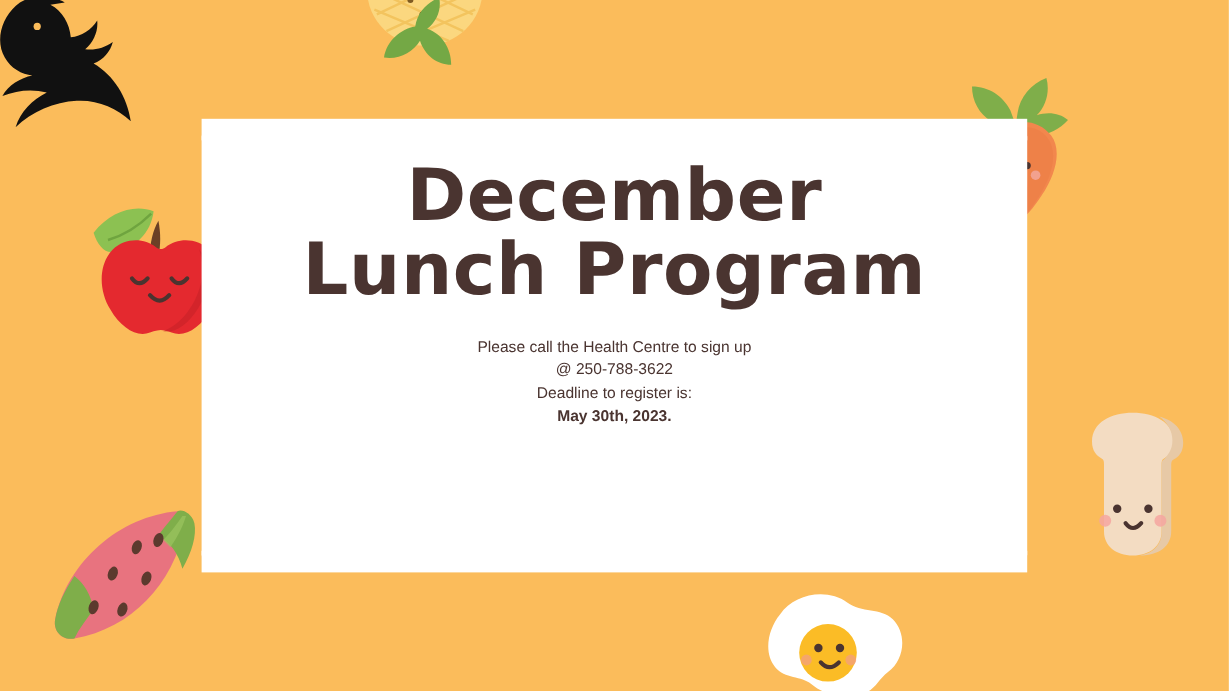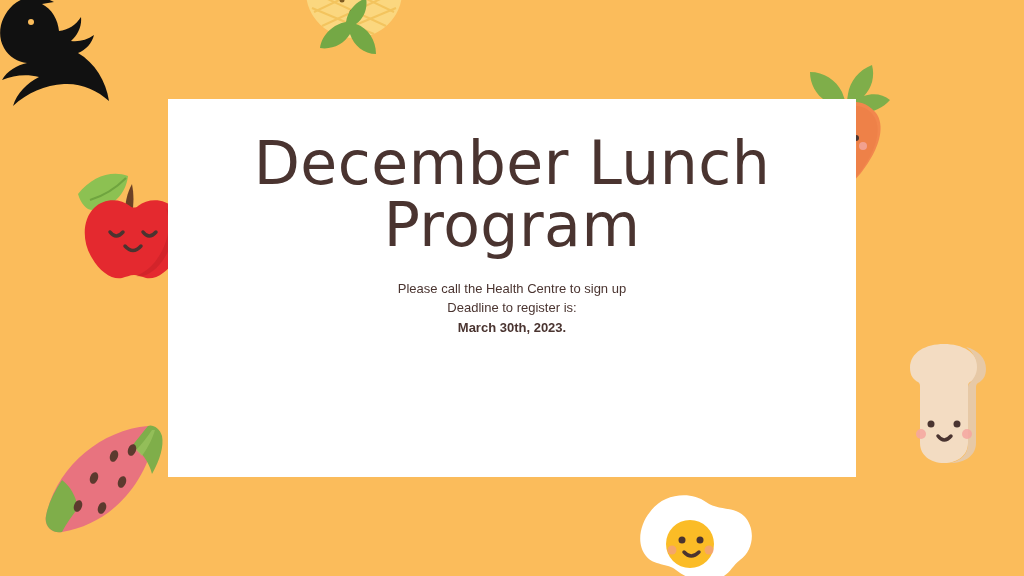--- a/index.html
+++ b/index.html
@@ -48,21 +48,21 @@
     flex-direction: column;
     align-items: center;
     justify-content: flex-start;
     padding-top: 24px;
     box-sizing: border-box;
   }
 
   .title {
     color: #4A3430;
     font-family: "DejaVu Sans", sans-serif;
-    font-weight: normal;
+    font-weight: bold;
     font-size: 60px;
     line-height: 1.04;
     letter-spacing: 0.5px;
     text-align: center;
     margin: 0;
     max-width: 560px;
   }
 
   .body-lines {
     margin-top: 22px;
@@ -201,19 +201,20 @@
       <path fill="#FFFFFF" d="M0 18 C 34 0, 52 18, 86 18 S 138 0, 172 9 S 224 18, 258 9 S 310 0, 344 9 S 396 18, 430 9 S 482 0, 516 9 S 568 18, 602 9 S 654 0, 688 14 L688 18 Z"></path>
     </svg>
     <svg class="card-wave wave-bottom" viewBox="0 0 688 18" preserveAspectRatio="none">
       <path fill="#FFFFFF" d="M0 0 C 34 18, 52 0, 86 0 S 138 18, 172 9 S 224 0, 258 9 S 310 18, 344 9 S 396 0, 430 9 S 482 18, 516 9 S 568 0, 602 9 S 654 18, 688 4 L688 0 Z"></path>
     </svg>
 
     <div class="card-inner">
       <h1 class="title">December Lunch Program</h1>
       <div class="body-lines">
         <span class="line">Please call the Health Centre to sign up</span>
+        <span class="line">@ 250-788-3622</span>
         <span class="line">Deadline to register is:</span>
-        <span class="line bold">March 30th, 2023.</span>
+        <span class="line bold">May 30th, 2023.</span>
       </div>
     </div>
   </div>
 
 </div>
 
 </body></html>

